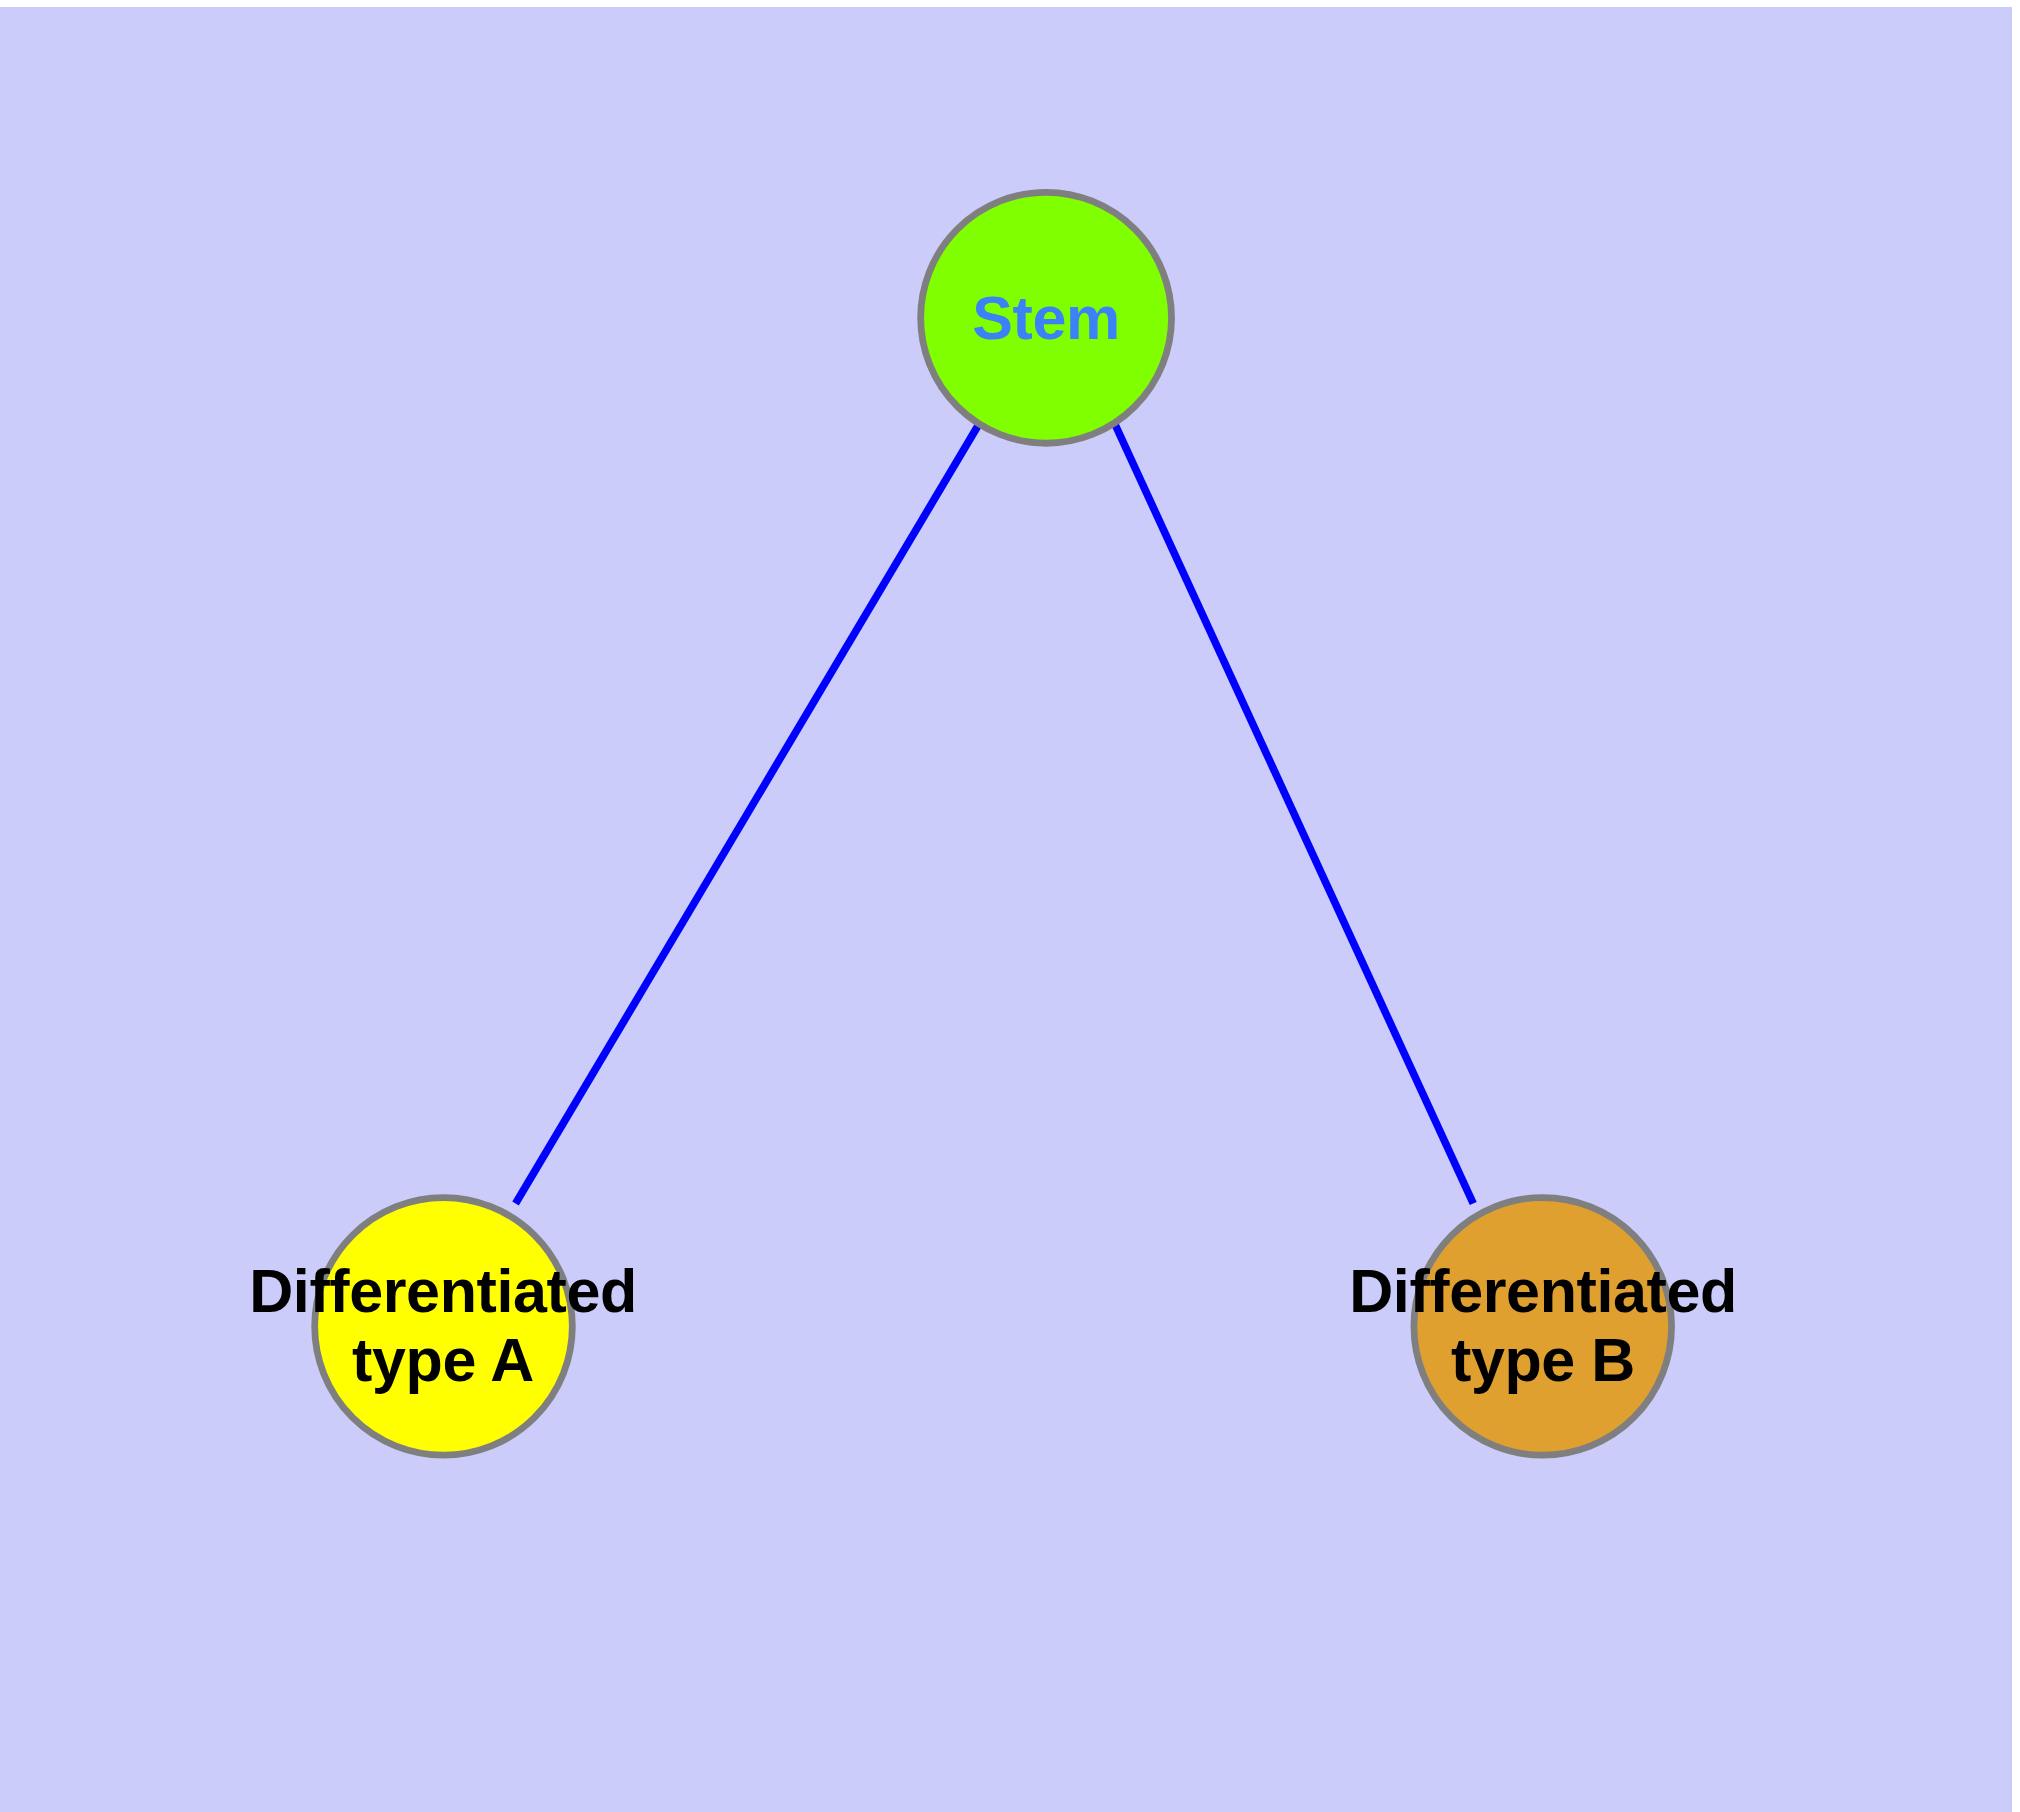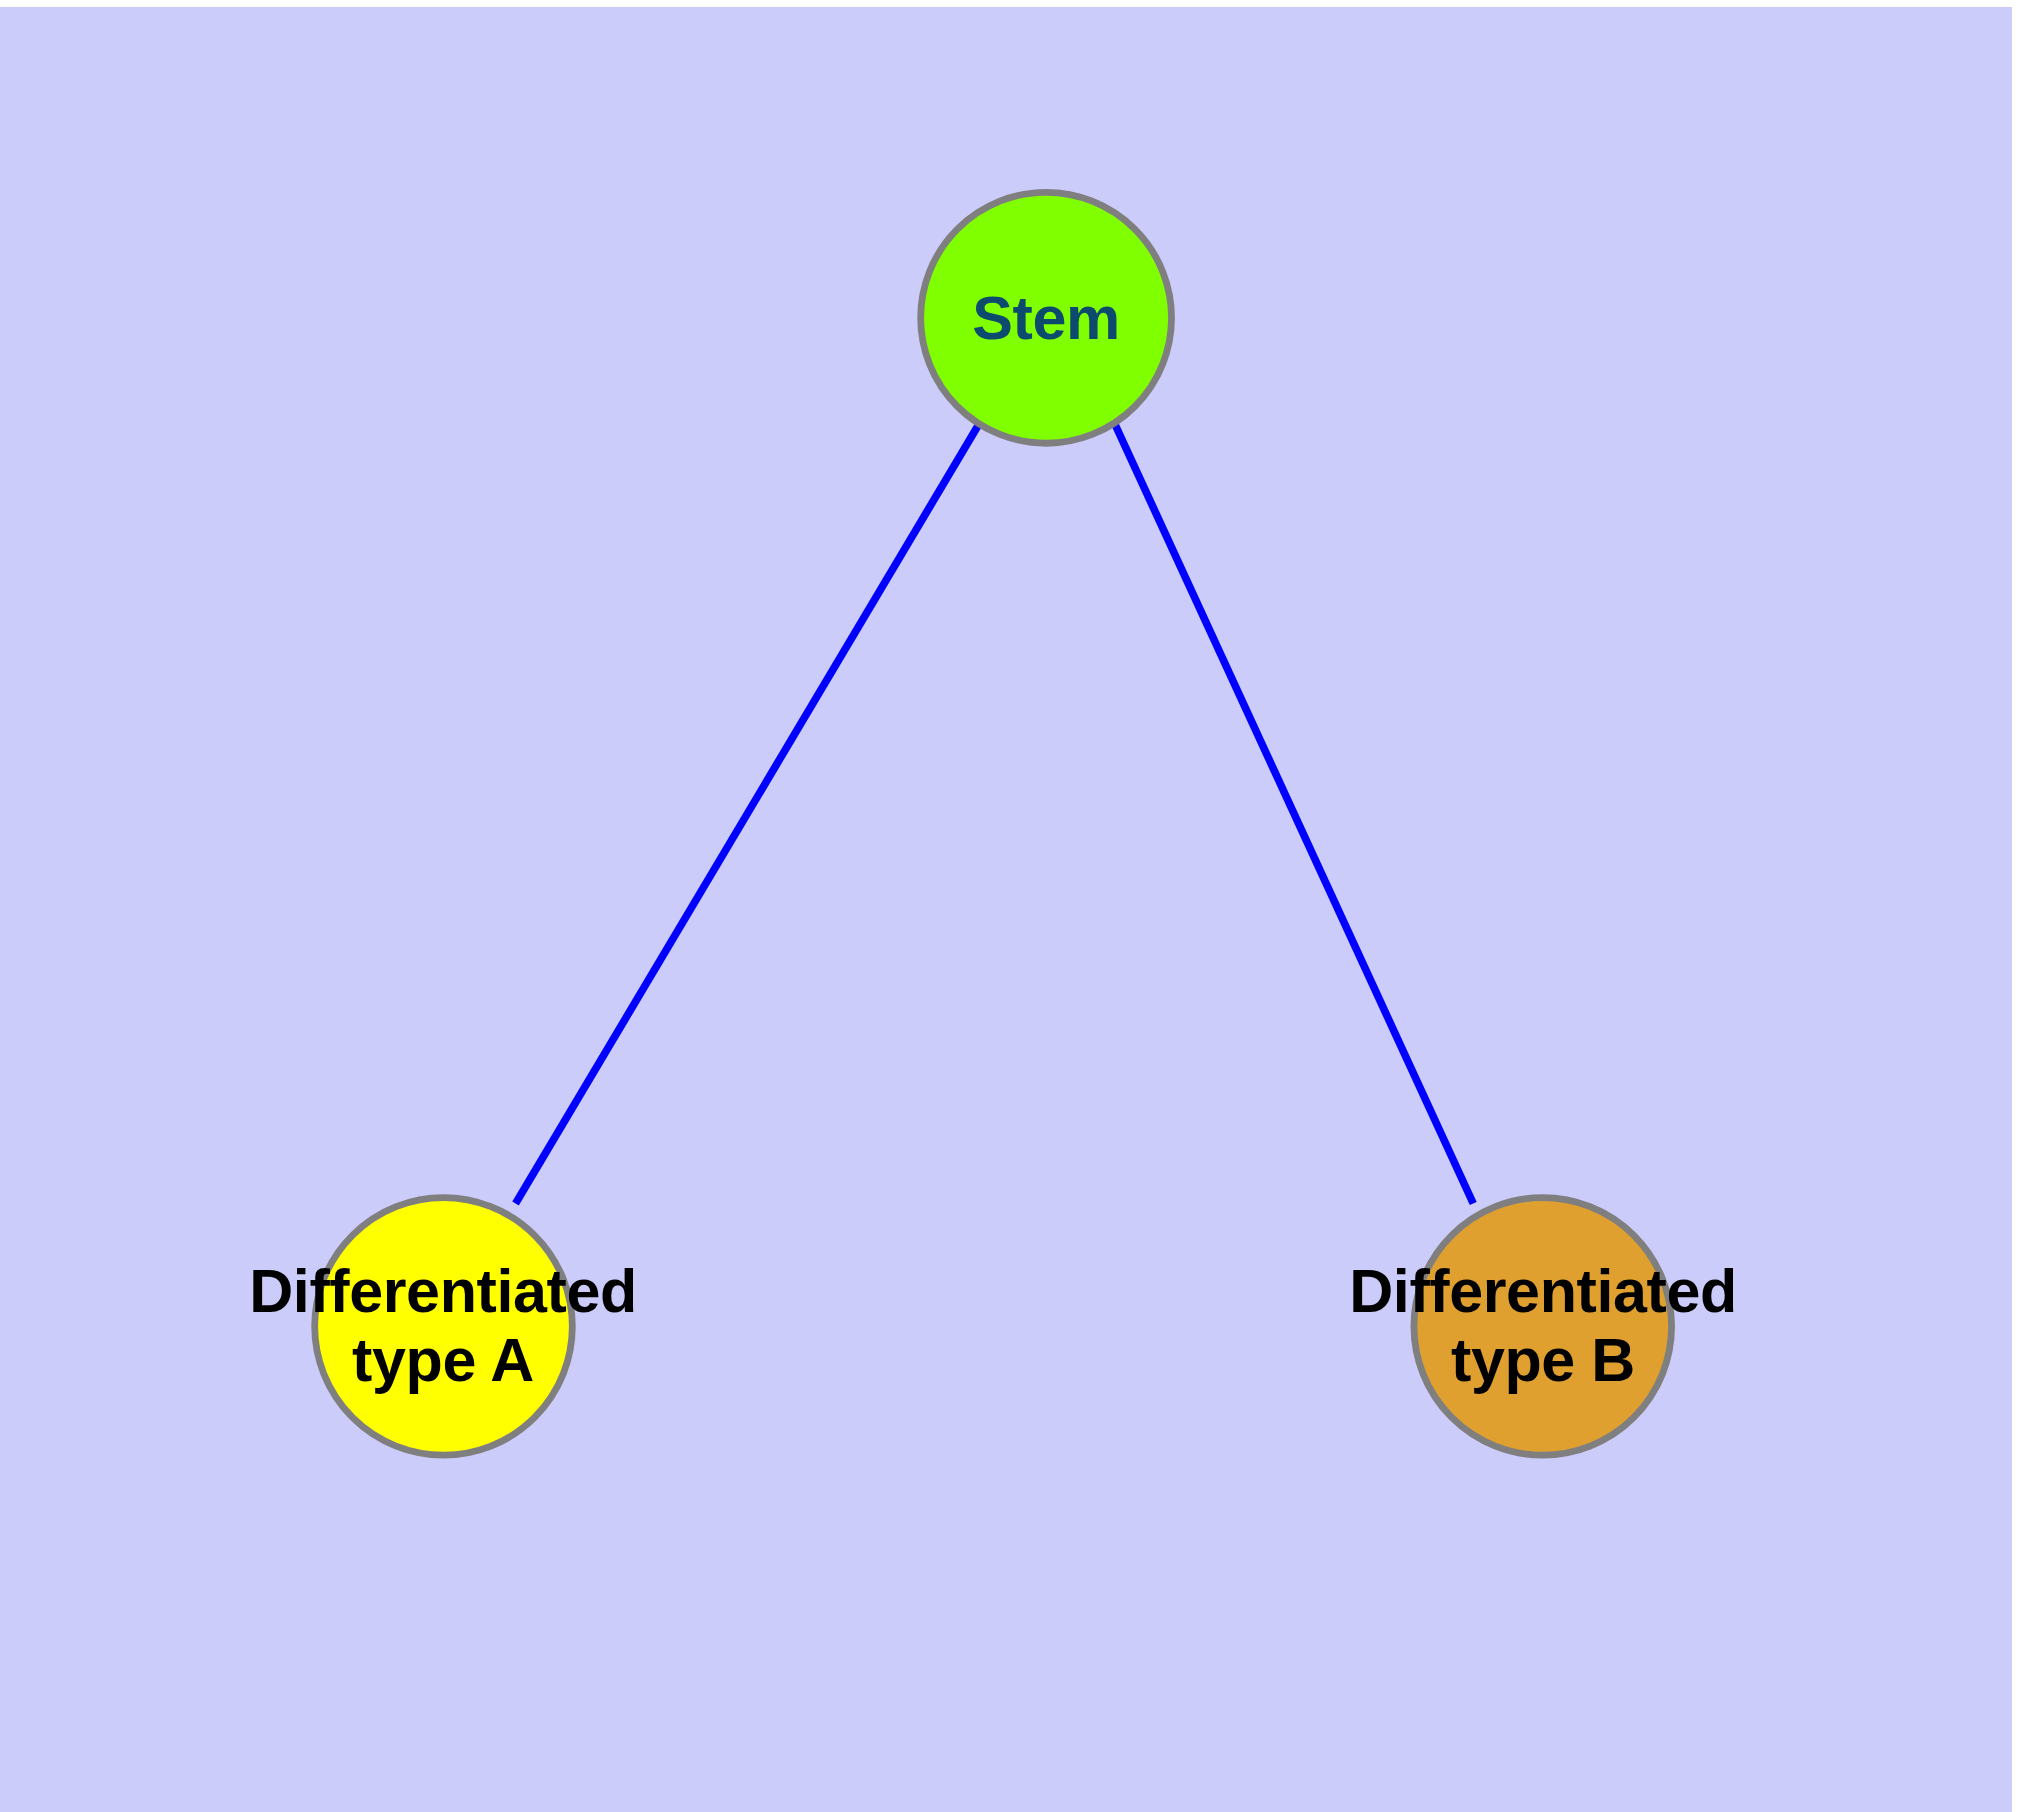--- a/index.html
+++ b/index.html
@@ -57,21 +57,21 @@
         <line x1="1315" y1="500" x2="1738" y2="1420" stroke="#0000ff" stroke-width="9" stroke-linecap="butt"></line>
       </g>
     <g id="nodes-layer">
         <circle cx="1234" cy="375" r="148" fill="#80ff00" stroke="#7f7f7f" stroke-width="8"></circle>
         <circle cx="523" cy="1565" r="152" fill="#ffff00" stroke="#7f7f7f" stroke-width="8"></circle>
         <circle cx="1820" cy="1565" r="152" fill="#e0a030" stroke="#7f7f7f" stroke-width="8"></circle>
       </g>
   </svg>
 
   <div id="labels-layer">
-      <div class="node-label" style="left: 1046px; top: 318px; color: #0c4a6e; font-size: 61px;">Stem</div>
+      <div class="node-label" style="left: 1046px; top: 318px; color: #3b82f6; font-size: 61px;">Stem</div>
       <div class="node-label" style="left: 443px; top: 1326px; color: rgb(0, 0, 0); font-size: 61px;">Differentiated
 type A</div>
       <div class="node-label" style="left: 1543px; top: 1326px; color: rgb(0, 0, 0); font-size: 61px;">Differentiated
 type B</div>
     </div>
 
 </div>
 
 
 </body></html>

